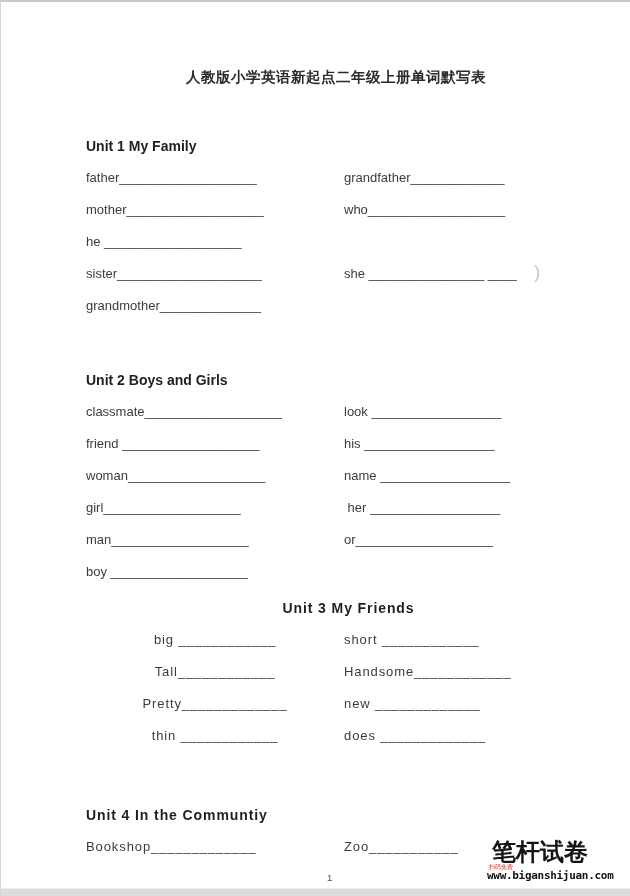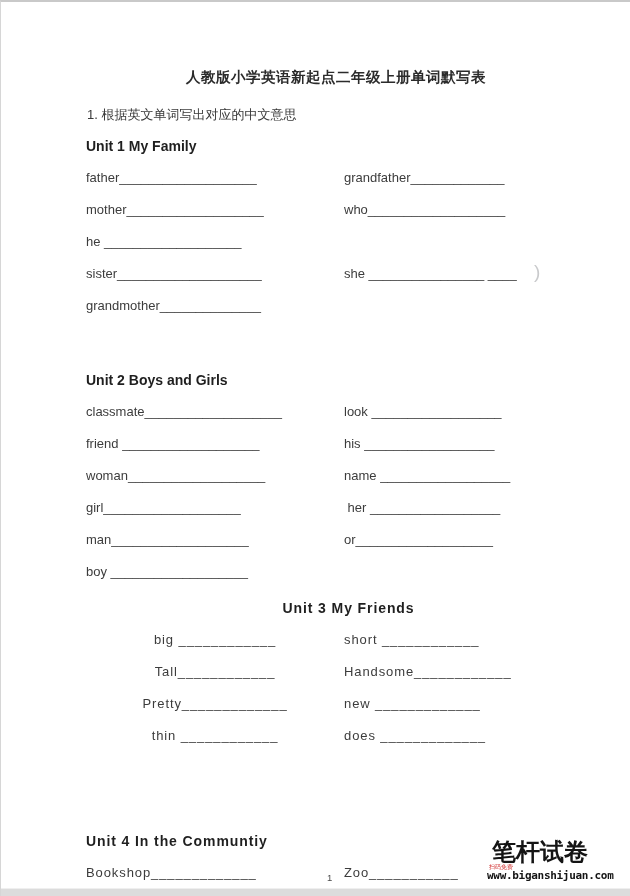--- a/index.html
+++ b/index.html
@@ -28,21 +28,21 @@
   }
   .row { display:flex; height:32px; }
   .cell {
     white-space:pre; font-size:13px; line-height:16px; color:#3c3c3c;
   }
   .cell.l { flex:0 0 258px; width:258px; }
   .u34 .cell, .u34 h2 { letter-spacing:0.9px; }
   #unit1 { top:136px; }
   #unit2 { top:370px; }
   #unit3 { top:598px;text-align:center; }
-  #unit4 { top:831px; }
+  #unit4 { top:805px; }
   .chevron {
     position:absolute; left:533px; top:260px; font-size:19px; color:#c9cacc;
     line-height:20px;
   }
   .pagenum {
     position:absolute; left:326px; top:870px; font-size:9.5px; color:#4a4a4a;
   }
   .watermark-brand {
     position:absolute; left:491px; top:836px; font-size:24px; font-weight:bold;
     color:#141414; white-space:nowrap; line-height:28px;
@@ -60,21 +60,20 @@
     position:absolute; left:0; bottom:0; width:630px; height:7px;
     background:#dcdcdc; border-top:1px solid #efefef;
   }
 </style>
 </head>
 <body>
 
 <div class="page">
 
   <div class="title">人教版小学英语新起点二年级上册单词默写表</div>
-  <div class="instruction">1. 根据英文单词写出对应的中文意思</div>
 
   <section class="unit" id="unit1">
     <h2>Unit 1 My Family</h2>
     <div class="row">
       <span class="cell l">father___________________</span>
       <span class="cell">grandfather_____________</span>
     </div>
     <div class="row">
       <span class="cell l">mother___________________</span>
       <span class="cell">who___________________</span>

